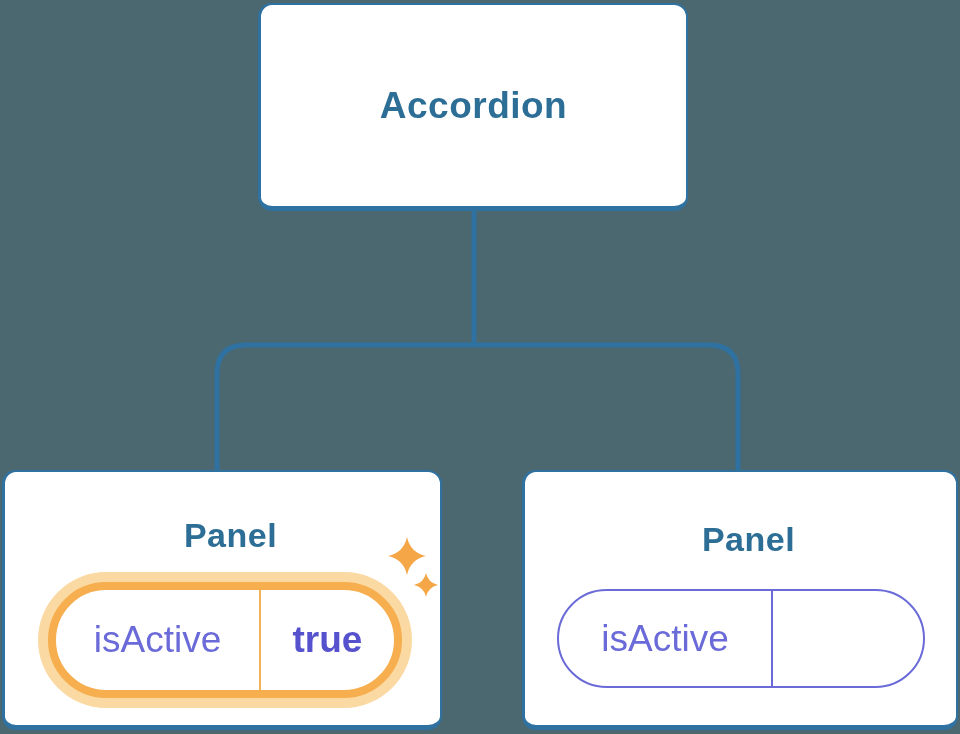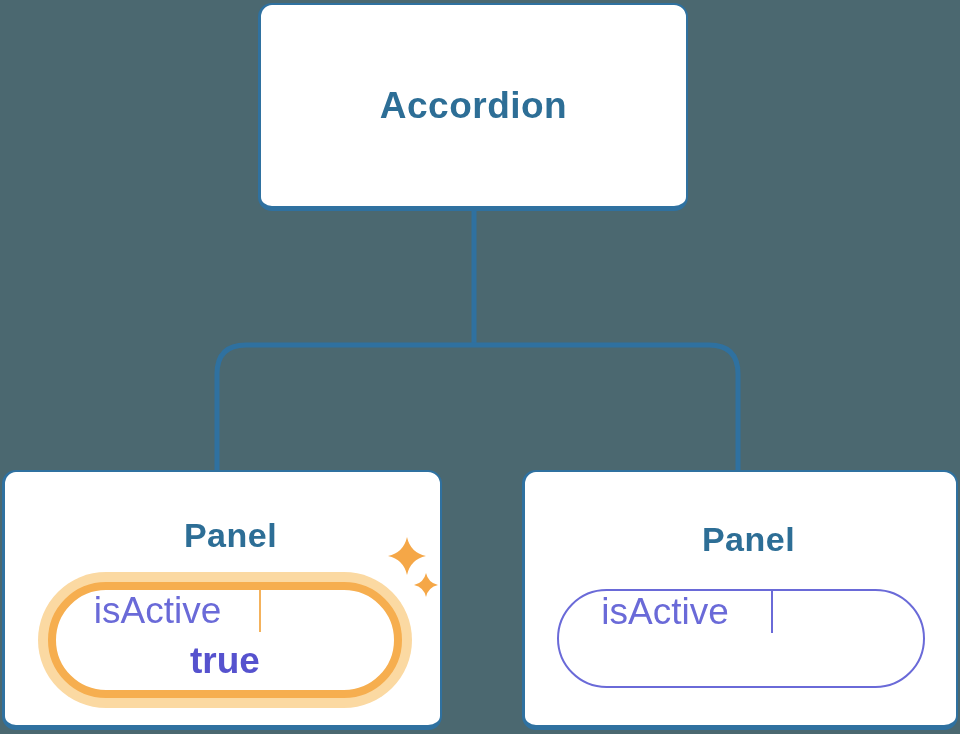--- a/index.html
+++ b/index.html
@@ -58,21 +58,20 @@
     font-size:34px; font-weight:600; letter-spacing:0.5px;
     color: var(--node-text-blue);
   }
   .panel-b .panel-title{ top:48px; }
   .prop-pill{
     position:absolute;
     background:#ffffff;
     display:flex;
     align-items:stretch;
     overflow:hidden;
-    flex-direction:column;
   }
   .pill-active{
     left:43px; top:110px; width:354px; height:116px;
     border:8px solid var(--highlight-orange);
     border-radius:60px;
     box-shadow: 0 0 0 10px var(--highlight-halo);
   }
   .pill-inactive{
     left:32px; top:117px; width:368px; height:99px;
     border:2px solid var(--prop-purple);

